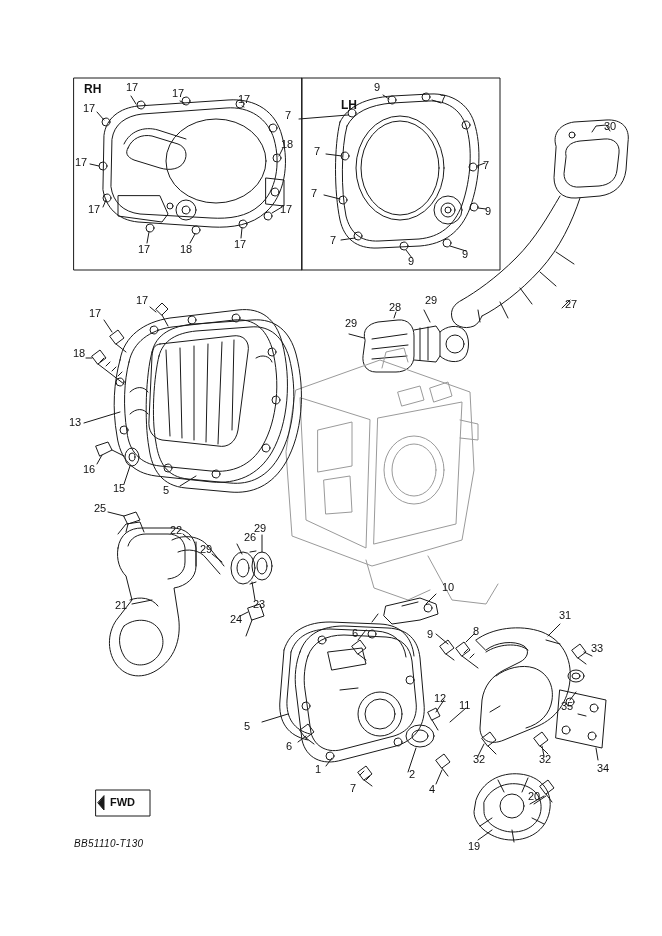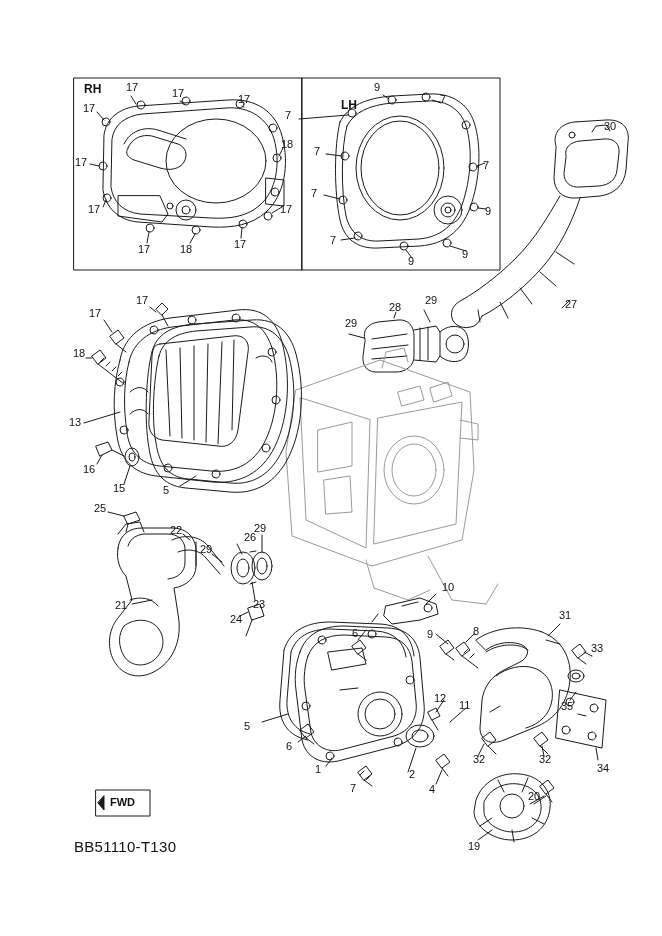--- a/index.html
+++ b/index.html
@@ -13,22 +13,23 @@
   .lbl{
     position:absolute;font-size:11px;color:#111;
     font-family:"Liberation Sans", sans-serif;
     white-space:nowrap;
   }
   .panel-tag{
     position:absolute;font-size:12px;color:#111;font-weight:bold;
     font-family:"Liberation Sans", sans-serif;
   }
   .diagcode{
-    position:absolute;left:74px;top:838px;font-size:15px;color:#111;
+    position:absolute;left:74px;top:838px;font-size:10px;color:#111;
     letter-spacing:.3px;
+    font-style:italic;
   }
   .fwd-text{
     position:absolute;left:110px;top:796px;font-size:11px;font-weight:bold;color:#111;
   }
 </style>
 </head>
 <body>
 
 <div id="stage">
 

